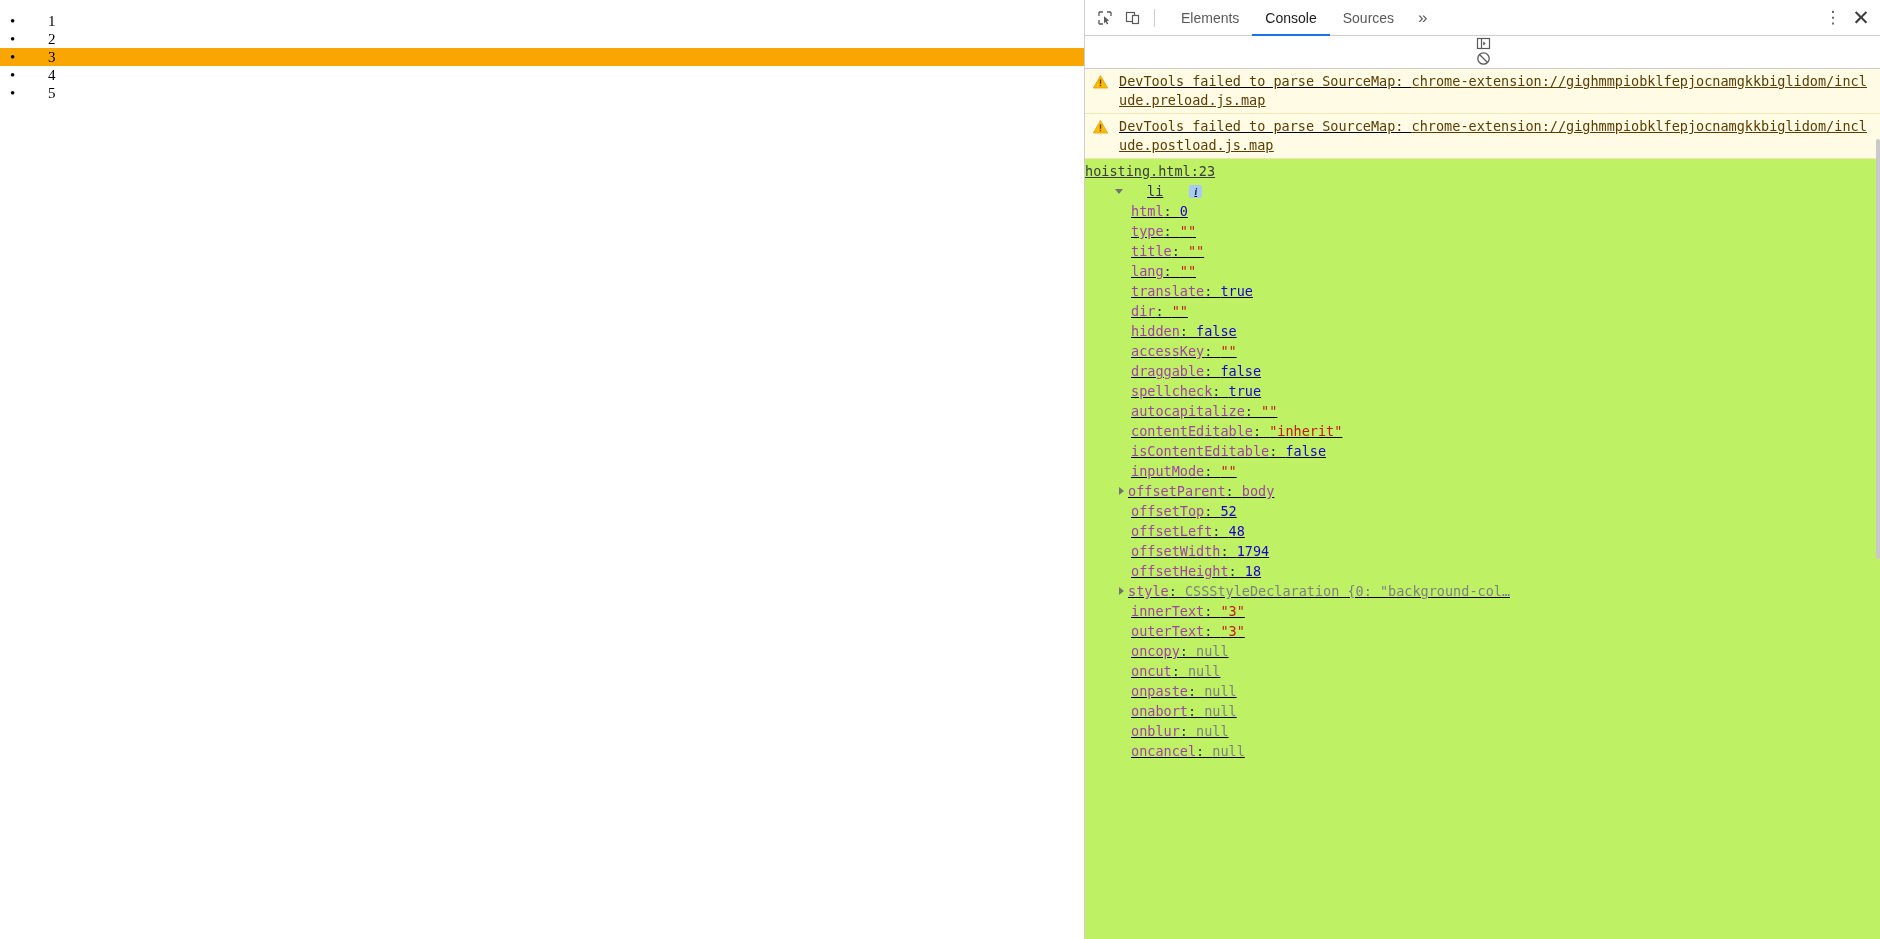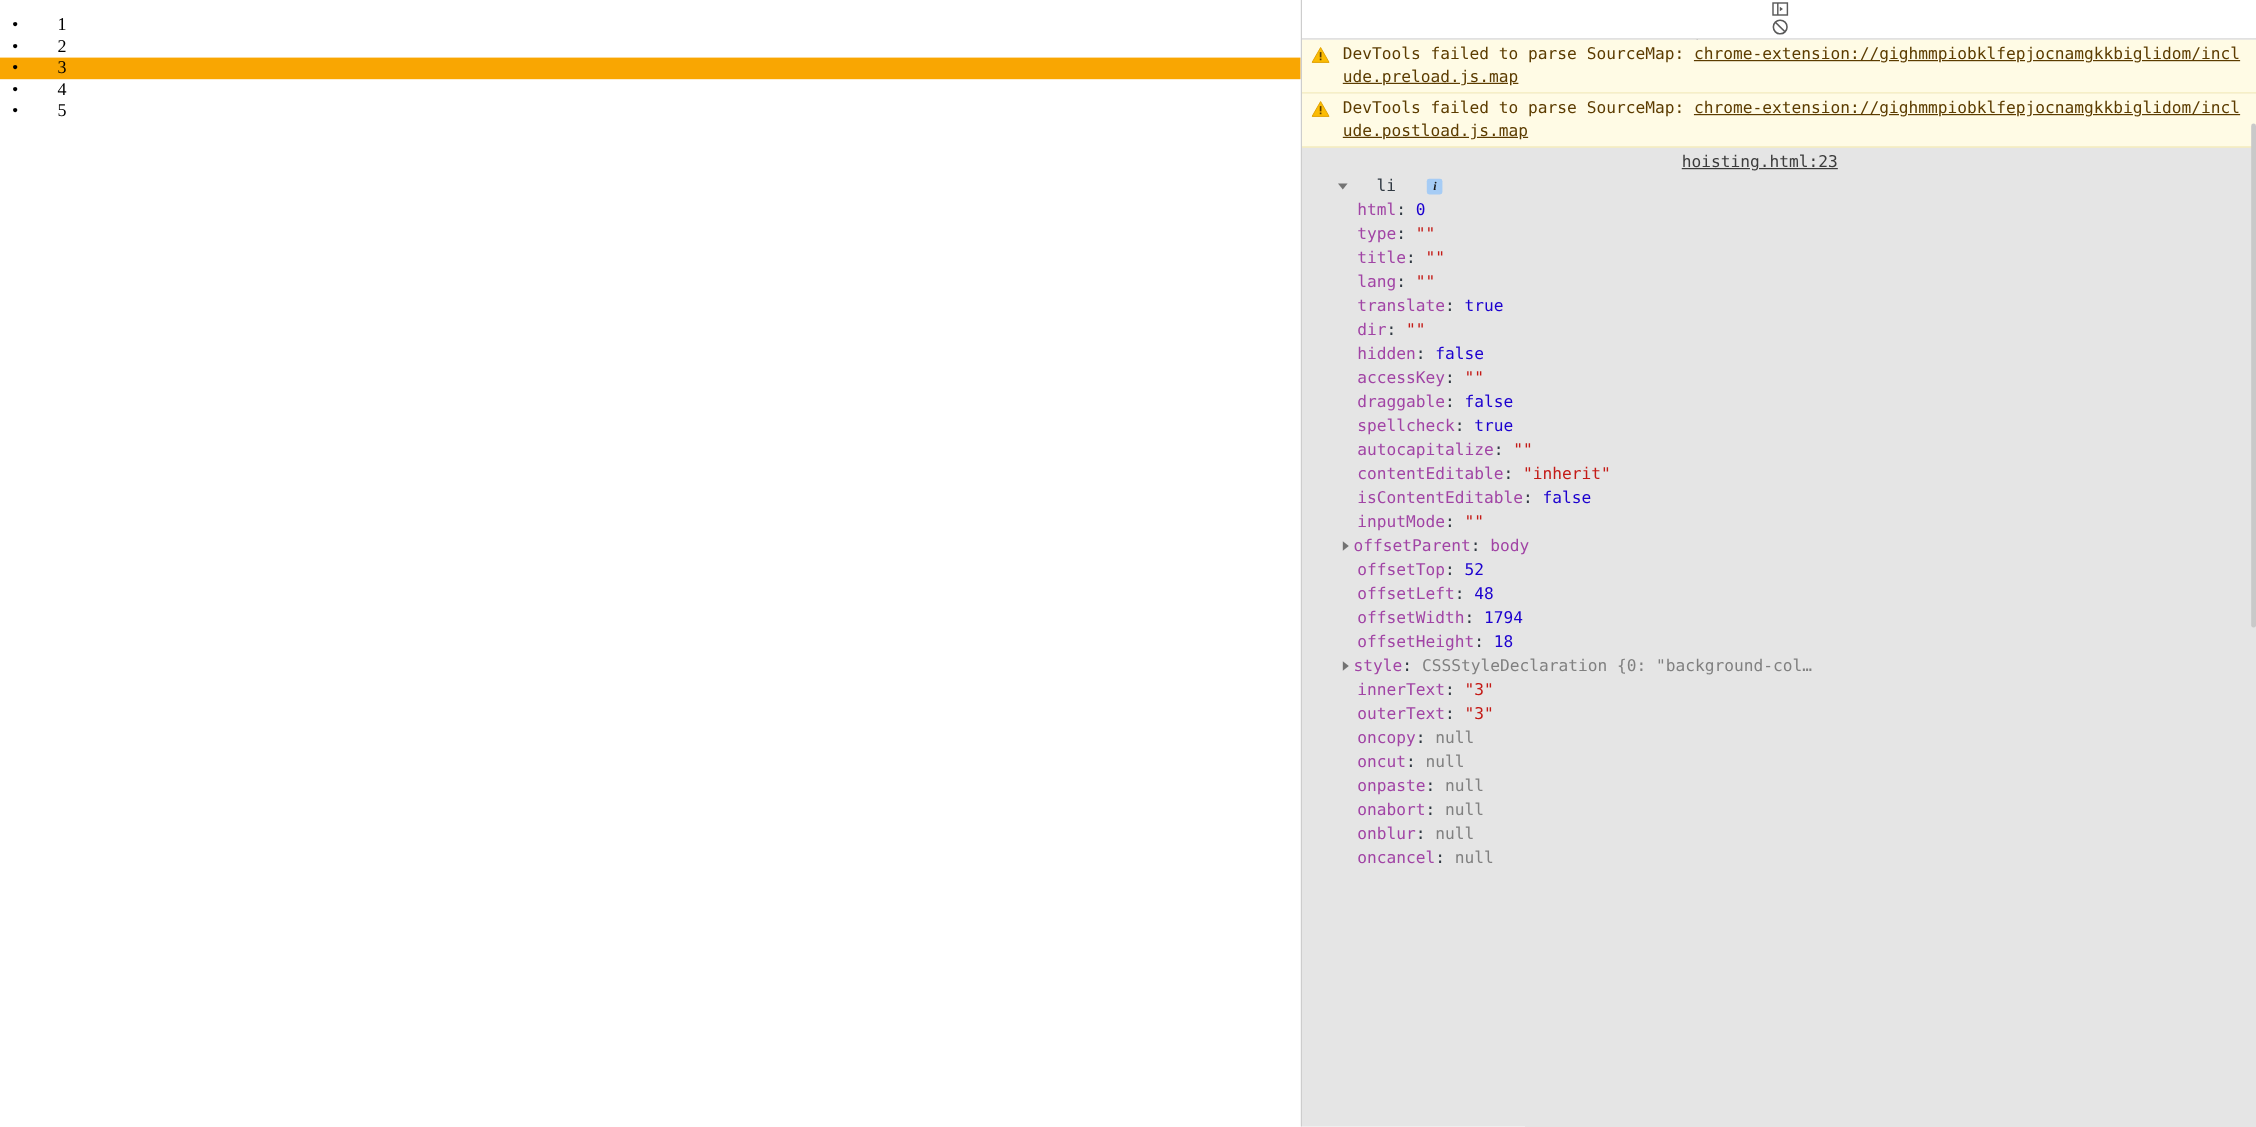--- a/index.html
+++ b/index.html
@@ -151,24 +151,25 @@
   }
   .ct-gear {
     width:26px;height:26px;display:flex;align-items:center;justify-content:center;
     color:#5a5a5a;cursor:pointer;
   }
 
   
   .dt-console-body {
     flex:1;
     overflow:hidden;
-    background:#e5e5e5;
+    background:#bef264;
     font-family:"DejaVu Sans Mono","Liberation Mono",monospace;
     font-size:13.5px;
     position:relative;
+    text-decoration:underline;
   }
   .msg-warning {
     background:#fffbe5;
     border-bottom:1px solid #f0e6b3;
     padding: 3px 8px 3px 8px;
     display:flex;
     align-items:flex-start;
     line-height:19px;
     color:#5c3c00;
   }
@@ -181,21 +182,21 @@
   .warn-ico svg { position:absolute; top:3px; left:0; }
   .msg-text { flex:1; word-break:break-all; }
   .msg-text .lnk { color:#5c3c00; text-decoration:underline; }
 
   .msg-obj {
     padding: 2px 0 0 0;
     color:#303942;
     position:relative;
   }
   .obj-source {
-    text-align:center;
+    text-align:left;
     padding-right:32px;
     font-family:"DejaVu Sans Mono","Liberation Mono",monospace;
     font-size:13.5px;
     line-height:20px;
     color:#3c3c3c;
   }
   .obj-source a { color:#3c3c3c; text-decoration:underline; cursor:pointer; }
 
   .obj-head {
     display:flex; align-items:center;
@@ -271,20 +272,45 @@
       <li>1</li>
       <li>2</li>
       <li class="highlight" style="background: rgb(249, 166, 2);">3</li>
       <li>4</li>
       <li>5</li>
     </ul>
 </div>
 
 <div id="devtools">
 
+  <div class="dt-tabbar">
+    <div class="tb-icon">
+      <svg width="16" height="16" viewBox="0 0 16 16" fill="none">
+        <path d="M2 2h4M2 2v4M14 2h-4M14 2v4M2 14h4M2 14v-4" stroke="#5a5a5a" stroke-width="1.3"></path>
+        <path d="M7 6.2l5.2 4.4-2.3.4 1.4 2.7-1.3.7-1.4-2.7-1.6 1.7z" fill="#5a5a5a"></path>
+      </svg>
+    </div>
+    <div class="tb-icon">
+      <svg width="16" height="16" viewBox="0 0 16 16" fill="none">
+        <rect x="1.5" y="2.5" width="8" height="9" stroke="#5a5a5a" stroke-width="1.2"></rect>
+        <rect x="7.5" y="5.5" width="6" height="8" stroke="#5a5a5a" stroke-width="1.2" fill="#fff"></rect>
+      </svg>
+    </div>
+    <div class="tb-sep"></div>
+    <div class="dt-tabs">
+      <div class="dt-tab">Elements</div>
+      <div class="dt-tab active">Console</div>
+      <div class="dt-tab">Sources</div>
+      <div class="dt-more">»</div>
+    </div>
+    <div class="dt-tabbar-right">
+      <div class="dt-kebab">⋮</div>
+      <div class="dt-close">✕</div>
+    </div>
+  </div>
 
   <div class="dt-console-toolbar">
     <div class="ct-icon">
       <svg width="15" height="15" viewBox="0 0 15 15" fill="none">
         <rect x="1.5" y="2.5" width="12" height="10" stroke="#5a5a5a" stroke-width="1.2"></rect>
         <path d="M5.5 2.5v10" stroke="#5a5a5a" stroke-width="1.2"></path>
         <path d="M7.2 5.6l2.6 1.9-2.6 1.9z" fill="#5a5a5a"></path>
       </svg>
     </div>
     <div class="ct-icon">

